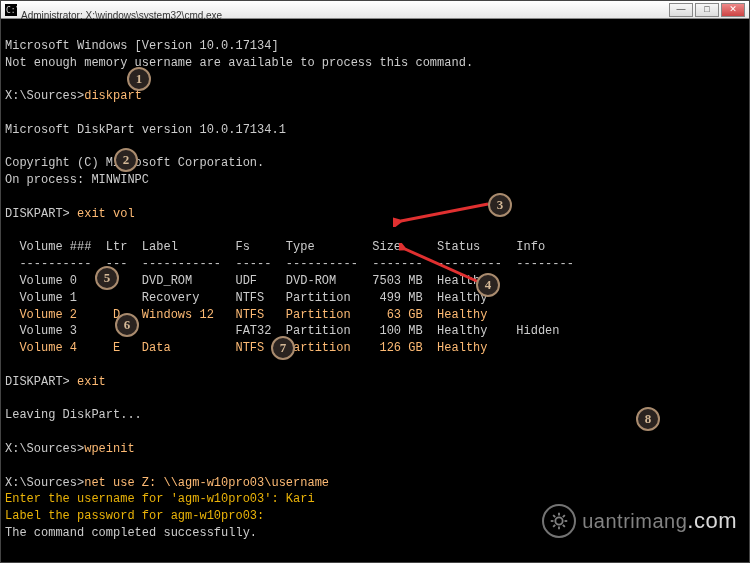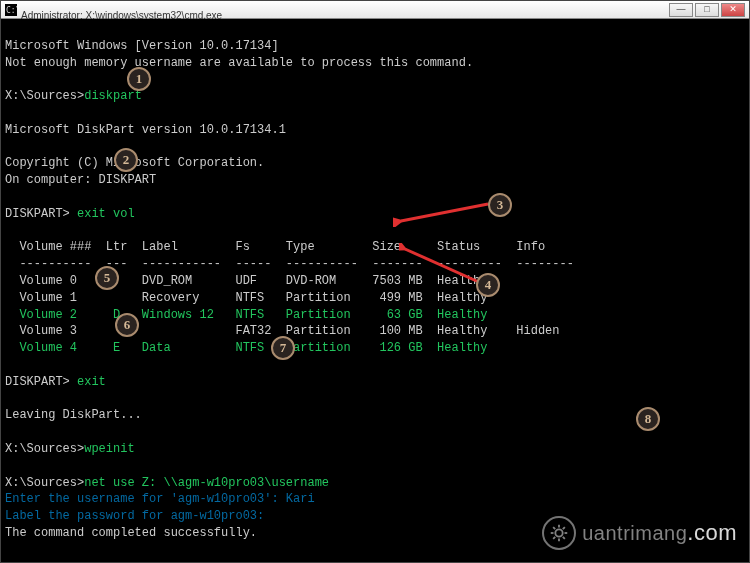--- a/index.html
+++ b/index.html
@@ -66,22 +66,22 @@
     .terminal {
       flex: 1;
       background: #000;
       color: #ccc;
       padding: 2px 4px;
       overflow: hidden;
       white-space: pre;
       position: relative;
     }
     .line { white-space: pre; }
-    .yellow { color: #22c55e; margin-top: 39px; }
-    .dim-yellow { color: #0369a1; }
+    .yellow { color: #fdba74; margin-top: 39px; }
+    .dim-yellow { color: #eab308; }
     
     .badge {
       position: absolute;
       width: 24px;
       height: 24px;
       border-radius: 50%;
       background: #2a2320;
       border: 2px solid #a98b6e;
       color: #d4b896;
       display: flex;
@@ -92,21 +92,21 @@
       font-weight: bold;
       z-index: 10;
     }
     .arrow {
       position: absolute;
       z-index: 5;
     }
     .watermark {
       position: absolute;
       right: 12px;
-      bottom: 12px;
+      bottom: 24px;
       display: flex;
       align-items: center;
       gap: 6px;
       opacity: 0.85;
       z-index: 20;
     }
     .wm-icon {
       width: 34px;
       height: 34px;
       border: 2px solid #888;
@@ -149,21 +149,21 @@
 
   <div class="terminal">
 <span class="line">Microsoft Windows [Version 10.0.17134]</span>
 <span class="line">Not enough memory username are available to process this command.</span>
 
 <span class="line"><span>X:\Sources&gt;</span><span class="yellow">diskpart</span></span>
 
 <span class="line">Microsoft DiskPart version 10.0.17134.1</span>
 
 <span class="line">Copyright (C) Microsoft Corporation.</span>
-<span class="line">On computer: DISKPART</span>
+<span class="line">On process: MINWINPC</span>
 
 <span class="line"><span>DISKPART&gt; </span><span class="yellow">exit vol</span></span>
 
 <span class="line">  Volume ###  Ltr  Label        Fs     Type        Size     Status     Info</span>
 <span class="line">  ----------  ---  -----------  -----  ----------  -------  ---------  --------</span>
 <span class="line">  Volume 0         DVD_ROM      UDF    DVD-ROM     7503 MB  Healthy</span>
 <span class="line">  Volume 1         Recovery     NTFS   Partition    499 MB  Healthy</span>
 <span class="line yellow">  Volume 2     D   Windows 12   NTFS   Partition     63 GB  Healthy</span>
 <span class="line">  Volume 3                      FAT32  Partition    100 MB  Healthy    Hidden</span>
 <span class="line yellow">  Volume 4     E   Data         NTFS   Partition    126 GB  Healthy</span>

